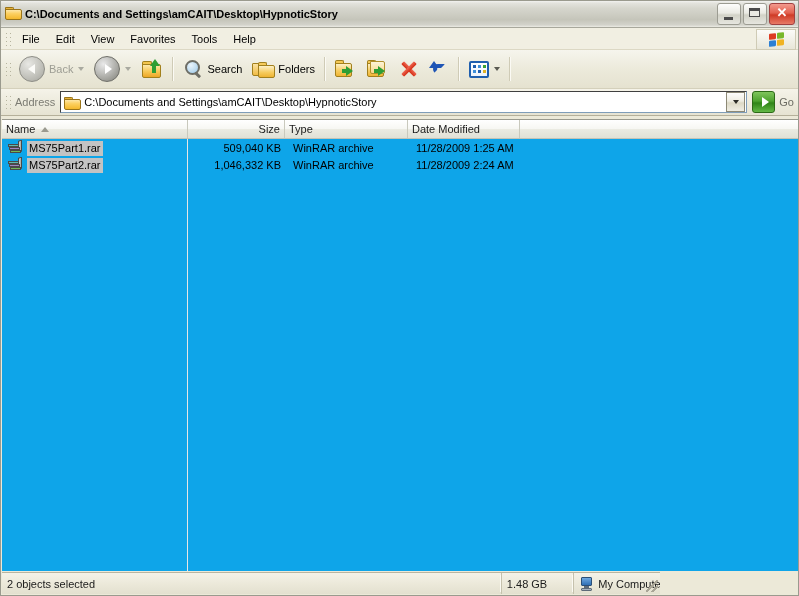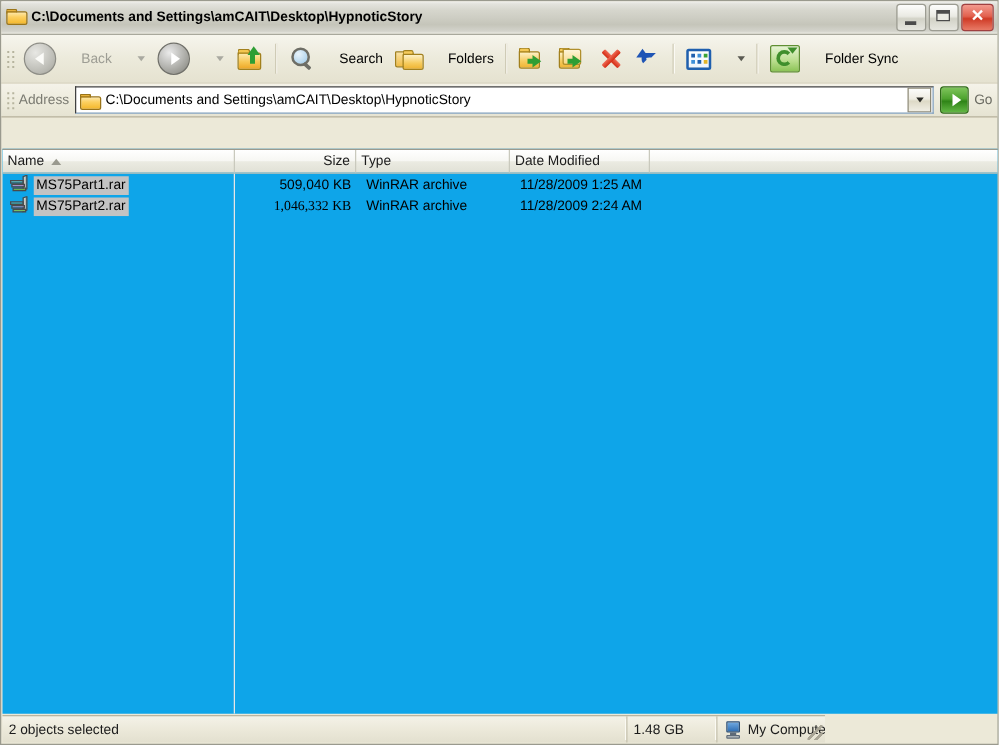--- a/index.html
+++ b/index.html
@@ -177,21 +177,20 @@
     position: relative;
   }
   .tb-btn {
     height: 34px;
     display: flex;
     align-items: center;
     padding: 15px 4px;
     cursor: default;
     border: 1px solid transparent;
     border-radius: 3px;
-    gap: 16px;
   }
   .tb-label {
     font-size: 11px;
     margin-left: 4px;
     color: #000;
     white-space: nowrap;
   }
   .tb-label.disabled { color: #9d9d94; }
   .tb-sep {
     width: 1px;
@@ -680,20 +679,37 @@
         </div>
       <div class="win-btn">
           <span class="wb-max"></span>
         </div>
       <div class="win-btn close">
         <span class="wb-close-x">✕</span>
       </div>
     </div>
   </div>
 
+  <div id="menubar">
+    <span class="gripper"></span>
+    <div class="menu-item">File</div>
+    <div class="menu-item">Edit</div>
+    <div class="menu-item">View</div>
+    <div class="menu-item">Favorites</div>
+    <div class="menu-item">Tools</div>
+    <div class="menu-item">Help</div>
+    <div id="win-flag">
+      <span class="flag-grid">
+          <i class="fq1"></i>
+          <i class="fq2"></i>
+          <i class="fq3"></i>
+          <i class="fq4"></i>
+        </span>
+    </div>
+  </div>
 
   <div id="toolbar">
     <span class="gripper"></span>
 
     <div class="tb-btn">
       <span class="circ back">
           <span class="arrow-l"></span>
         </span>
       <span class="tb-label disabled">Back</span>
       <span class="caret-dn disabled"></span>
@@ -778,27 +794,20 @@
           <i class="vt c"></i>
         <i class="vt d"></i>
           <i class="vt e"></i>
           <i class="vt f"></i>
       </span>
       <span class="caret-dn"></span>
     </div>
 
     <span class="tb-sep"></span>
 
-    <div class="tb-btn">
-      <span class="icon-sync">
-        <span class="ring"></span>
-          <span class="rh"></span>
-      </span>
-      <span class="tb-label">Folder Sync</span>
-    </div>
   </div>
 
   <div id="addressbar">
     <span class="gripper"></span>
     <span id="addr-label">Address</span>
     <div id="addr-field">
       <span class="folder-glyph"></span>
       <span id="addr-text">C:\Documents and Settings\amCAIT\Desktop\HypnoticStory</span>
       <span id="addr-drop">
         <span class="caret-dn"></span>
@@ -856,21 +865,21 @@
           <span class="name-wrap">
             <span class="icon-rar">
               <span class="sp"></span>
                 <span class="bk b1"></span>
                 <span class="bk b2"></span>
                 <span class="bk b3"></span>
             </span>
             <span class="name-text">MS75Part2.rar</span>
           </span>
         </div>
-        <div class="cell num" style="width:97px;font-family:Liberation Serif, serif;">1,046,332 KB</div>
+        <div class="cell num" style="width:97px;">1,046,332 KB</div>
         <div class="cell" style="width:123px;padding-left:8px;">WinRAR archive</div>
         <div class="cell" style="width:112px;padding-left:8px;">11/28/2009 2:24 AM</div>
       </div>
     </div>
   </div>
 
   <div id="statusbar">
     <div class="sb-panel first">2 objects selected</div>
     <div class="sb-panel mid">1.48 GB</div>
     <div class="sb-panel last">

